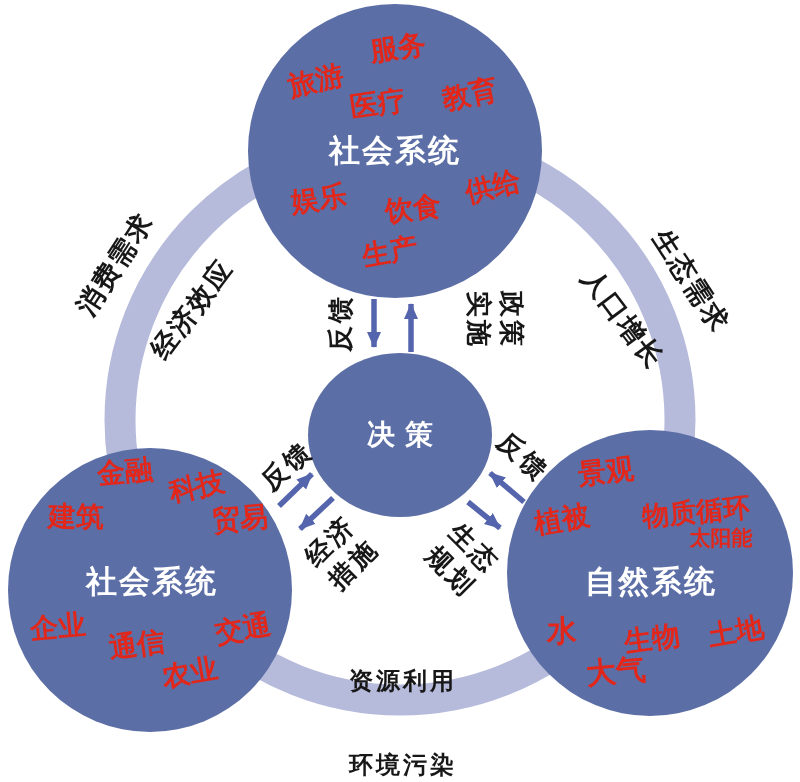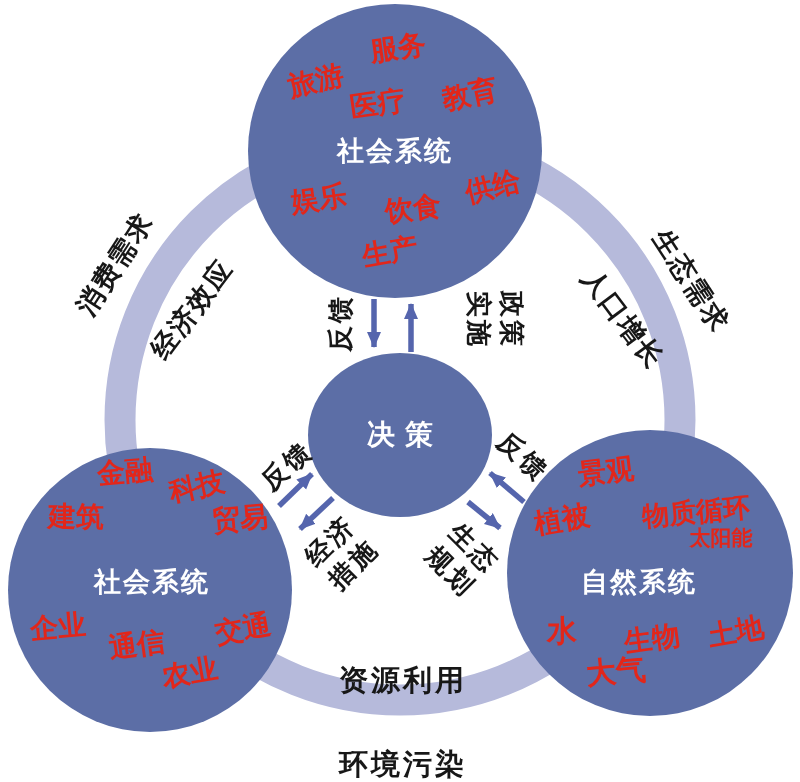--- a/index.html
+++ b/index.html
@@ -16,35 +16,35 @@
   .circle.social  {left:248px;top:4px;  width:294px;height:294px;}
   .circle.economic{left:8px;  top:448px;width:284px;height:284px;}
   .circle.natural {left:507px;top:430px;width:286px;height:286px;}
   .circle.decision{left:308px;top:353px;width:184px;height:164px;
     display:flex;flex-direction:column;align-items:center;justify-content:center;}
   .rl{ 
     position:absolute;white-space:nowrap;color:#e2261a;font-weight:700;font-size:28px;
     transform:translate(-50%,-50%) rotate(var(--r,0deg));
   }
   .ctitle{ 
-    position:absolute;white-space:nowrap;color:#ffffff;font-weight:700;font-size:27px;
+    position:absolute;white-space:nowrap;color:#ffffff;font-weight:700;font-size:31px;
     letter-spacing:2px;transform:translate(-50%,-50%);
   }
   .dline{ 
     color:#ffffff;font-weight:700;font-size:28px;letter-spacing:10px;
     line-height:1.55;white-space:nowrap;text-indent:10px;
   }
   .flow-label,.ring-label{
     position:absolute;z-index:4;color:#171717;font-weight:700;white-space:nowrap;
     transform:translate(-50%,-50%) rotate(var(--r,0deg));
   }
   .flow-label{font-size:26px;letter-spacing:3px;line-height:1.28;}
   .flow-label.two-line{display:flex;flex-direction:column;align-items:center;}
   .ring-label{font-size:27px;letter-spacing:2px;}
-  .ring-label.horiz{font-size:29px;letter-spacing:3px;}
+  .ring-label.horiz{font-size:24px;letter-spacing:3px;}
 </style>
 </head>
 <body>
 
 <div class="stage">
 
   <svg class="layer ring-layer" width="800" height="782" viewBox="0 0 800 782">
     <circle cx="400" cy="420" r="280" fill="none" stroke="#b6badb" stroke-width="31"></circle>
   </svg>
 
@@ -74,21 +74,21 @@
 
   <div class="circle natural">
     <span class="rl" style="left:99px;top:42px;--r:-7deg">景观</span>
     <span class="rl" style="left:55px;top:90px;--r:-10deg">植被</span>
     <span class="rl" style="left:189px;top:82px;--r:-5deg;font-size:27px">物质循环</span>
     <span class="rl" style="left:214px;top:108px;font-size:21px">太阳能</span>
     <span class="rl" style="left:55px;top:201px;font-size:30px">水</span>
     <span class="rl" style="left:145px;top:209px;--r:-8deg">生物</span>
     <span class="rl" style="left:229px;top:202px;--r:-10deg">土地</span>
     <span class="rl" style="left:109px;top:242px;--r:-5deg;font-size:30px">大气</span>
-    <span class="ctitle" style="left:132px;top:152px">自然系统</span>
+    <span class="ctitle" style="left:144px;top:152px">自然系统</span>
   </div>
 
   <div class="circle decision">
     <span class="dline">决策</span>
   </div>
 
   <svg class="layer arrow-layer" width="800" height="782" viewBox="0 0 800 782">
     <defs>
       <marker id="ah" markerUnits="userSpaceOnUse" markerWidth="18" markerHeight="16" refX="15" refY="7" orient="auto">
         <path d="M0,0 L16,7 L0,14 Z" fill="#5565ad"></path>

